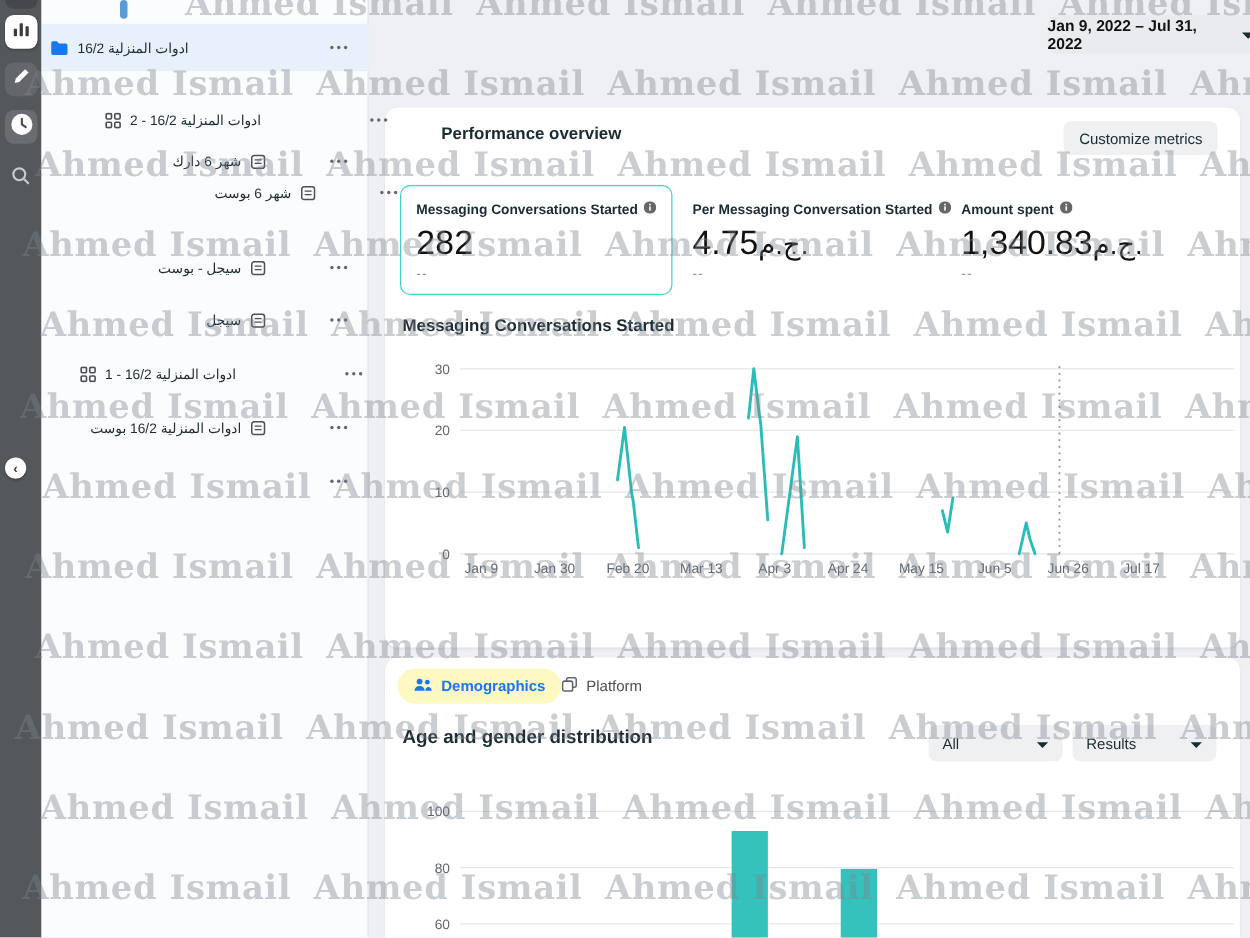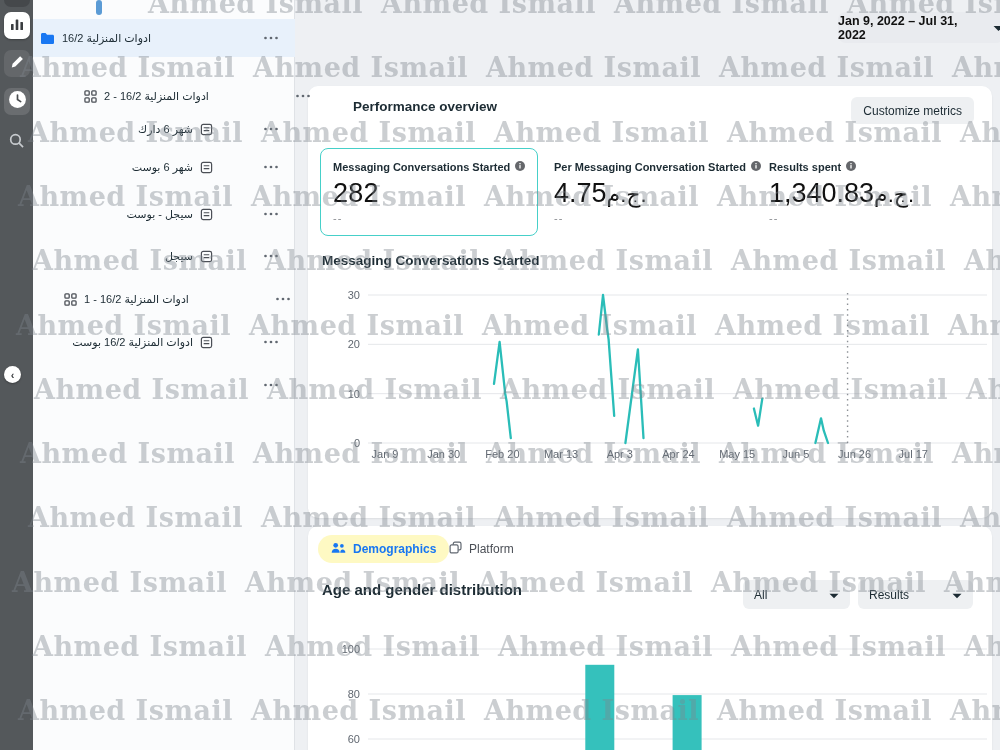--- a/index.html
+++ b/index.html
@@ -176,21 +176,21 @@
             </span>
           </div>
           <span class="dots icon">
             <svg width="16" height="4" viewBox="0 0 16 4">
               <circle cx="2.5" cy="2" r="1.35" fill="#606770"></circle>
               <circle cx="8" cy="2" r="1.35" fill="#606770"></circle>
               <circle cx="13.5" cy="2" r="1.35" fill="#606770"></circle>
             </svg>
           </span>
         </div>
-        <div class="tree-row" style="top: 148px;">
+        <div class="tree-row" style="top: 135px; margin-left: 40px;">
           <div class="row-inner rtl">
             <span class="lbl">شهر 6 بوست</span>
             <span class="icon">
               <svg width="13" height="13" viewBox="0 0 14 14" fill="none" stroke="#4b4f56" stroke-width="1.3">
                 <rect x="1.5" y="1.5" width="11" height="11" rx="2"></rect>
                 <path d="M4 5.2h6M4 8.2h6" stroke-width="1.1"></path>
               </svg>
             </span>
           </div>
           <span class="dots icon">
@@ -321,21 +321,21 @@
                   <circle cx="5" cy="5" r="5" fill="#65676b"></circle>
                   <rect x="4.35" y="4.1" width="1.3" height="3.4" fill="#fff"></rect>
                   <rect x="4.35" y="2" width="1.3" height="1.3" fill="#fff"></rect>
                 </svg></span>
             </div>
             <div class="mvalue">4.75<span class="cur">ج.م.</span></div>
             <div class="msub">--</div>
           </div>
           <div class="metric" style="left: 448px; width: 232px;">
             <div class="mlabel">
-              <span>Results spent</span>
+              <span>Amount spent</span>
               <span class="icon"><svg width="10" height="10" viewBox="0 0 10 10">
                   <circle cx="5" cy="5" r="5" fill="#65676b"></circle>
                   <rect x="4.35" y="4.1" width="1.3" height="3.4" fill="#fff"></rect>
                   <rect x="4.35" y="2" width="1.3" height="1.3" fill="#fff"></rect>
                 </svg></span>
             </div>
             <div class="mvalue">1,340.83<span class="cur">ج.م.</span></div>
             <div class="msub">--</div>
           </div>
         </div>

